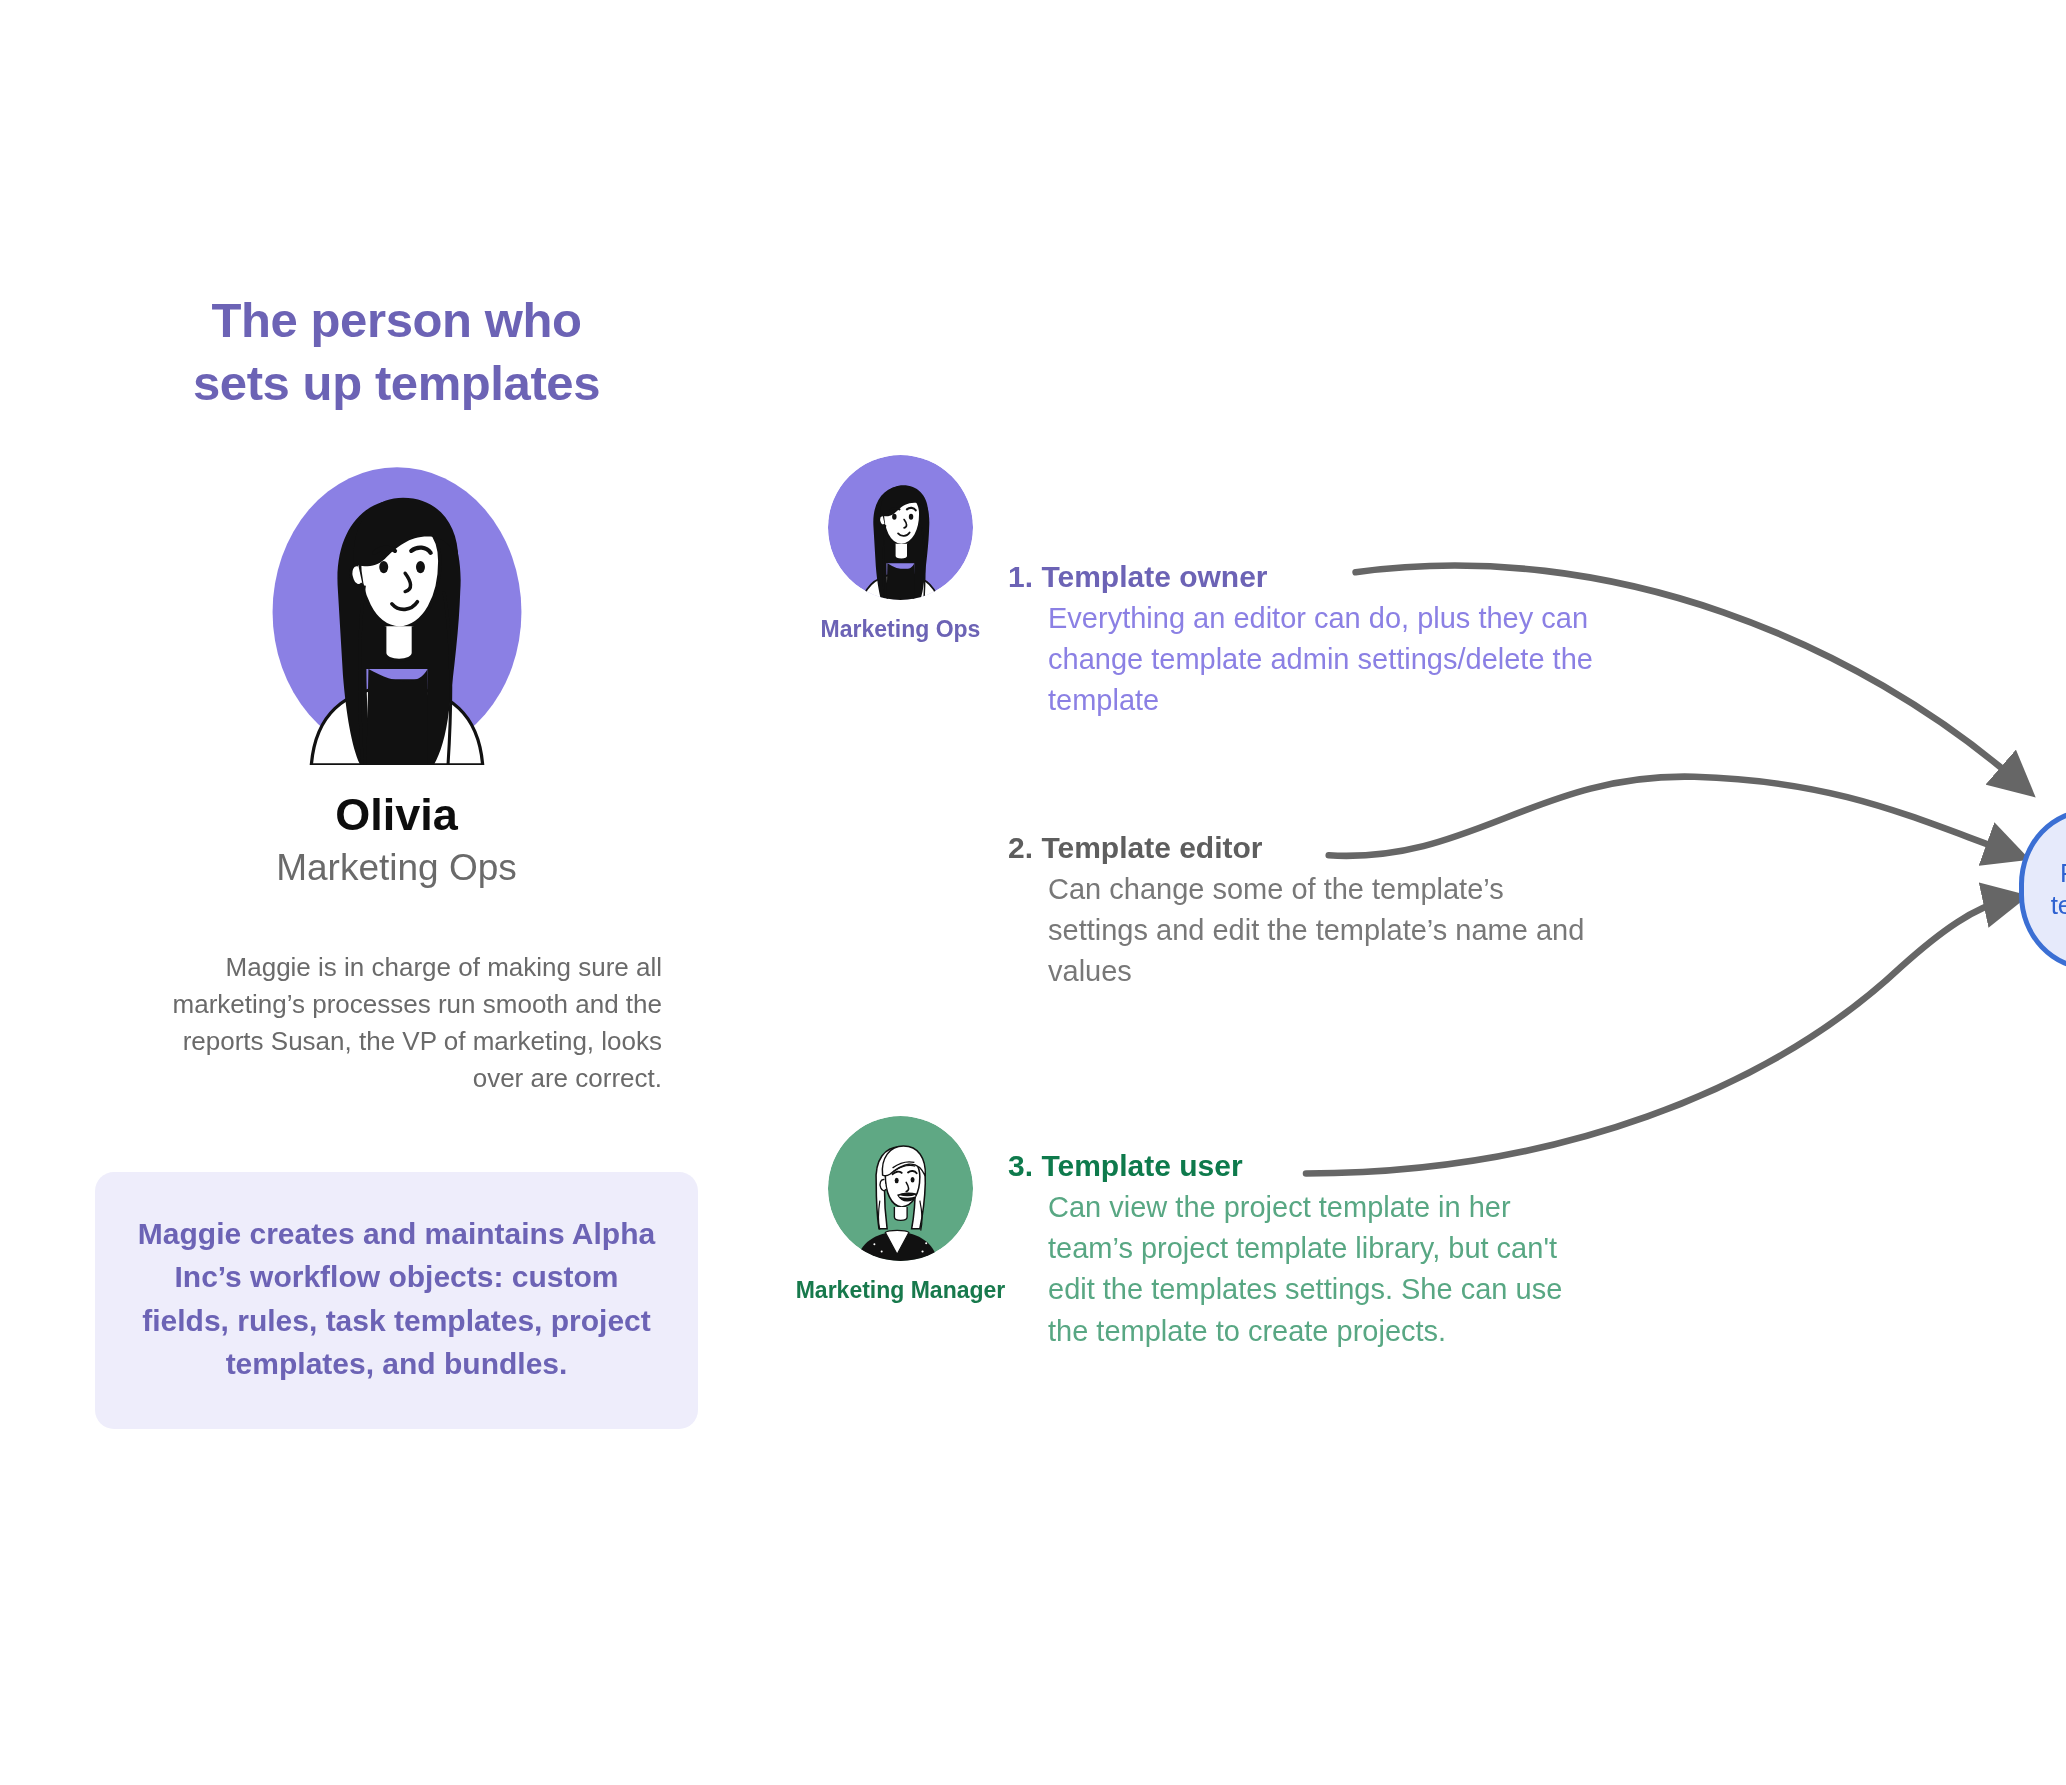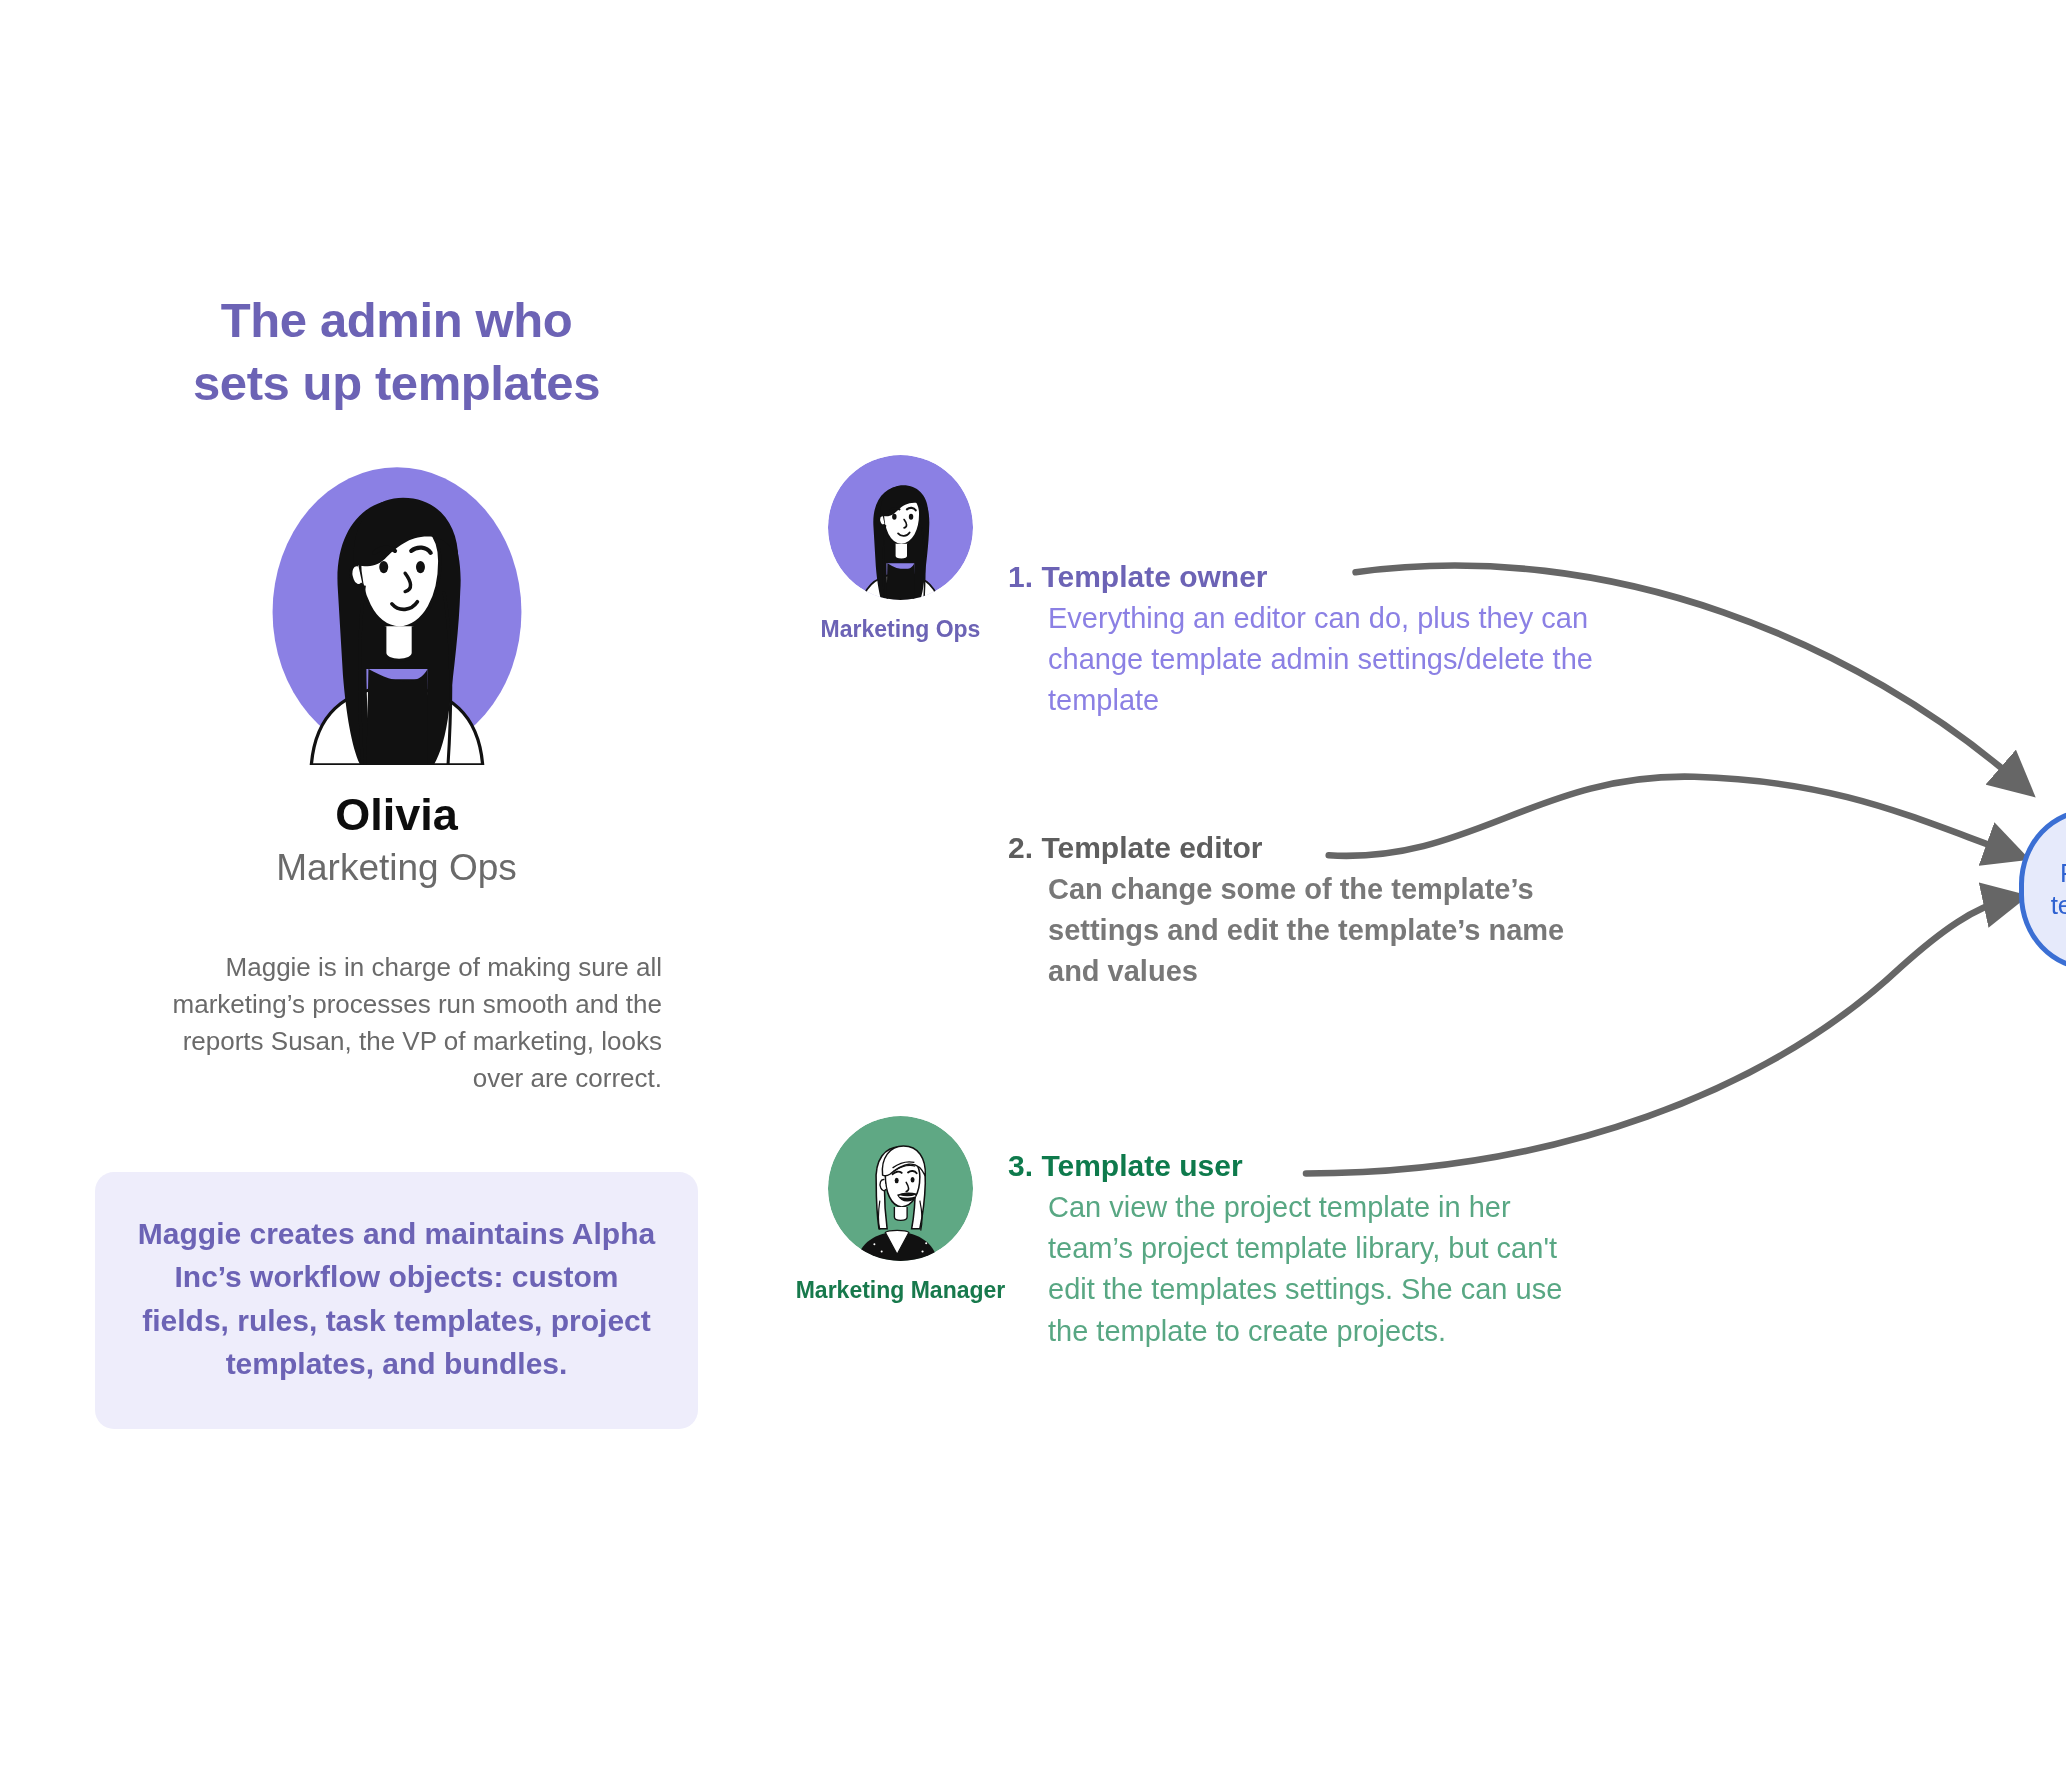--- a/index.html
+++ b/index.html
@@ -37,21 +37,21 @@
   .role-item{position:absolute;width:587px;}
   .role-title{font-size:30px;font-weight:700;line-height:1.1;margin:0 0 5px 0;}
   .role-body{font-size:29px;line-height:1.42;margin-left:40px;}
 
   #role-1{left:1008px;top:560px;}
   #role-1 .role-title{color:#6C63B5;}
   #role-1 .role-body{color:#8B80E4;}
 
   #role-2{left:1008px;top:831px;}
   #role-2 .role-title{color:#5e5e5e;}
-  #role-2 .role-body{color:#787878;font-weight:bold;}
+  #role-2 .role-body{color:#787878;}
 
   #role-3{left:1008px;top:1149px;}
   #role-3 .role-title{color:#0E7A4C;}
   #role-3 .role-body{color:#58A783;}
 
   
   #center-node{position:absolute;left:2019px;top:808px;width:153px;height:153px;
       background:#E6EAFB;border:5.4px solid #3B6FD4;border-radius:72px/76px;
       display:flex;align-items:center;justify-content:center;}
   #center-node .nodetext{font-size:26px;line-height:1.22;color:#2F62D1;text-align:center;
@@ -80,21 +80,21 @@
     <path d="M3160,2840 C3760,2840 4280,2640 4600,2340
              C4700,2250 4780,2195 4850,2180" fill="none" stroke="#666666" stroke-width="16" stroke-linecap="round" marker-end="url(#arrowhead)"></path>
 
     <line x1="5300" y1="2145" x2="5565" y2="2145" stroke="#F0A7A7" stroke-width="12"></line>
     <line x1="5720" y1="2145" x2="6015" y2="2145" stroke="#F0A7A7" stroke-width="12"></line>
   </svg>
 
   <div id="left-panel">
 
     <div id="persona-heading">
-      <div>The admin who</div>
+      <div>The person who</div>
       <div>sets up templates</div>
     </div>
 
     <div id="persona-avatar-wrap">
       <div class="big-avatar">
         <svg viewBox="0 0 300 300" width="314" height="306" xmlns="http://www.w3.org/2000/svg">
           <ellipse cx="150" cy="150" rx="122" ry="142" fill="#8B80E4"></ellipse>
           <g>
 
             <path d="M66,300 C70,252 96,226 150,222 C204,226 230,252 234,300 Z" fill="#ffffff" stroke="#111" stroke-width="3.2"></path>

